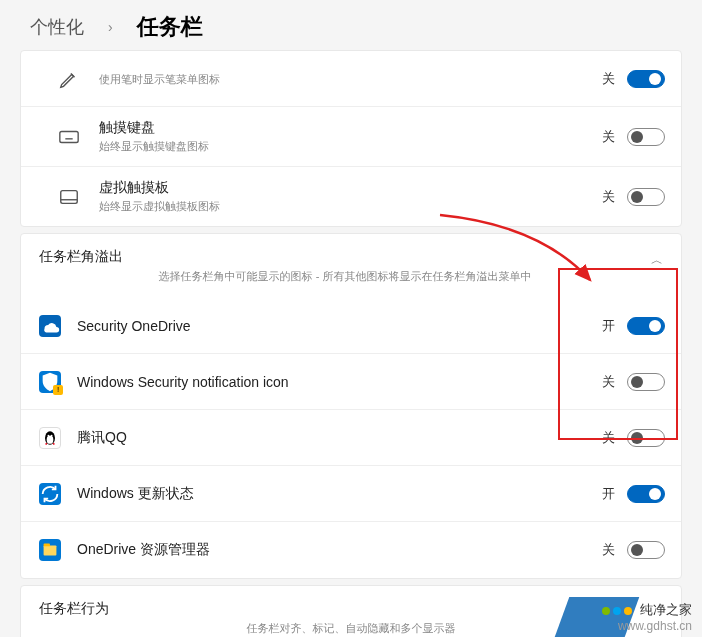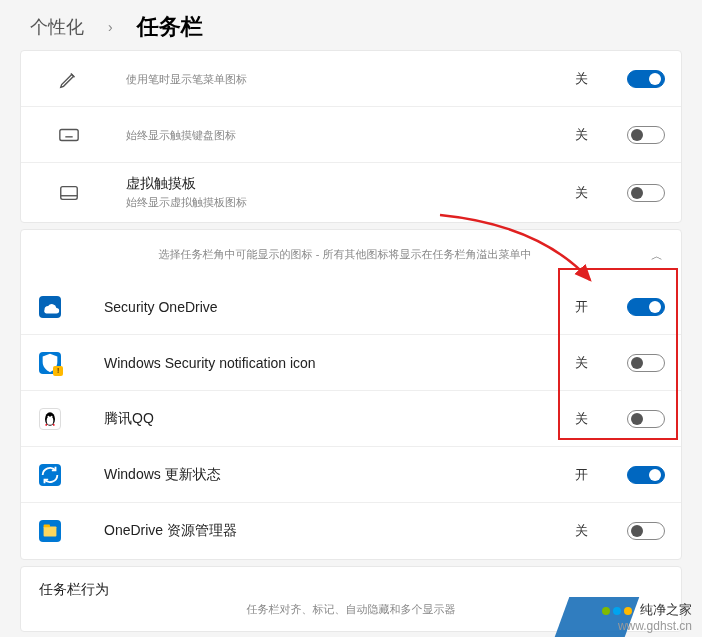--- a/index.html
+++ b/index.html
@@ -27,21 +27,20 @@
       border: 1px solid #e8e8e8;
       border-radius: 4px;
       margin-bottom: 6px;
     }
     .row {
       display: flex;
       align-items: center;
       padding: 12px 16px;
       border-bottom: 1px solid #eee;
       min-height: 56px;
-      gap: 27px;
     }
     .row:last-child { border-bottom: none; }
     .row-icon {
       width: 24px;
       height: 24px;
       display: flex;
       align-items: center;
       justify-content: center;
       margin-right: 18px;
       margin-left: 20px;
@@ -173,20 +172,21 @@
         <svg viewBox="0 0 24 24" fill="none" stroke="currentColor" stroke-width="1.5">
             <rect x="2" y="6" width="20" height="12" rx="2"></rect>
             <line x1="6" y1="10" x2="6" y2="10"></line>
             <line x1="10" y1="10" x2="10" y2="10"></line>
             <line x1="14" y1="10" x2="14" y2="10"></line>
             <line x1="18" y1="10" x2="18" y2="10"></line>
             <line x1="8" y1="14" x2="16" y2="14"></line>
           </svg>
       </div>
       <div class="row-text">
+        <div class="row-title">触摸键盘</div>
         <div class="row-sub">始终显示触摸键盘图标</div>
       </div>
       <div class="row-state">关</div>
       <div class="toggle">
           <div class="knob"></div>
         </div>
     </div>
     <div class="row">
       <div class="row-icon">
         <svg viewBox="0 0 24 24" fill="none" stroke="currentColor" stroke-width="1.5">
@@ -201,20 +201,21 @@
       <div class="row-state">关</div>
       <div class="toggle">
           <div class="knob"></div>
         </div>
     </div>
   </div>
 
   <div class="card">
     <div class="section-header">
       <div class="sh-text">
+        <div class="section-title">任务栏角溢出</div>
         <div class="section-sub">选择任务栏角中可能显示的图标 - 所有其他图标将显示在任务栏角溢出菜单中</div>
       </div>
       <div class="section-chevron">︿</div>
     </div>
 
     <div class="row sub">
       <div class="app-icon" style="background:#0364b8;">
         <svg viewBox="0 0 24 24">
             <path fill="#fff" d="M6 15a4 4 0 014-4 5 5 0 019 2 3 3 0 010 6H8a3 3 0 01-2-4z"></path>
           </svg>

